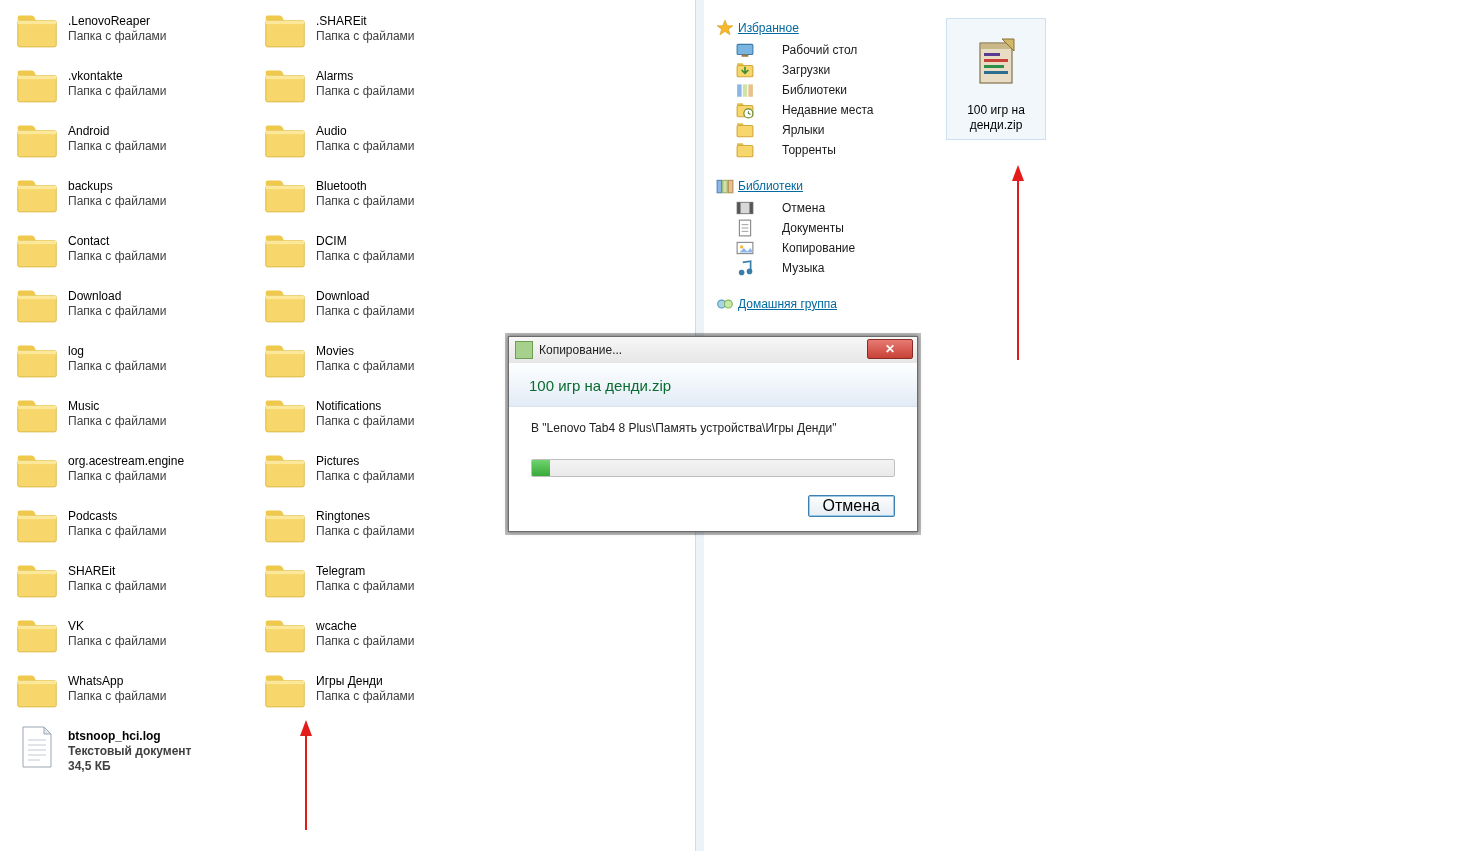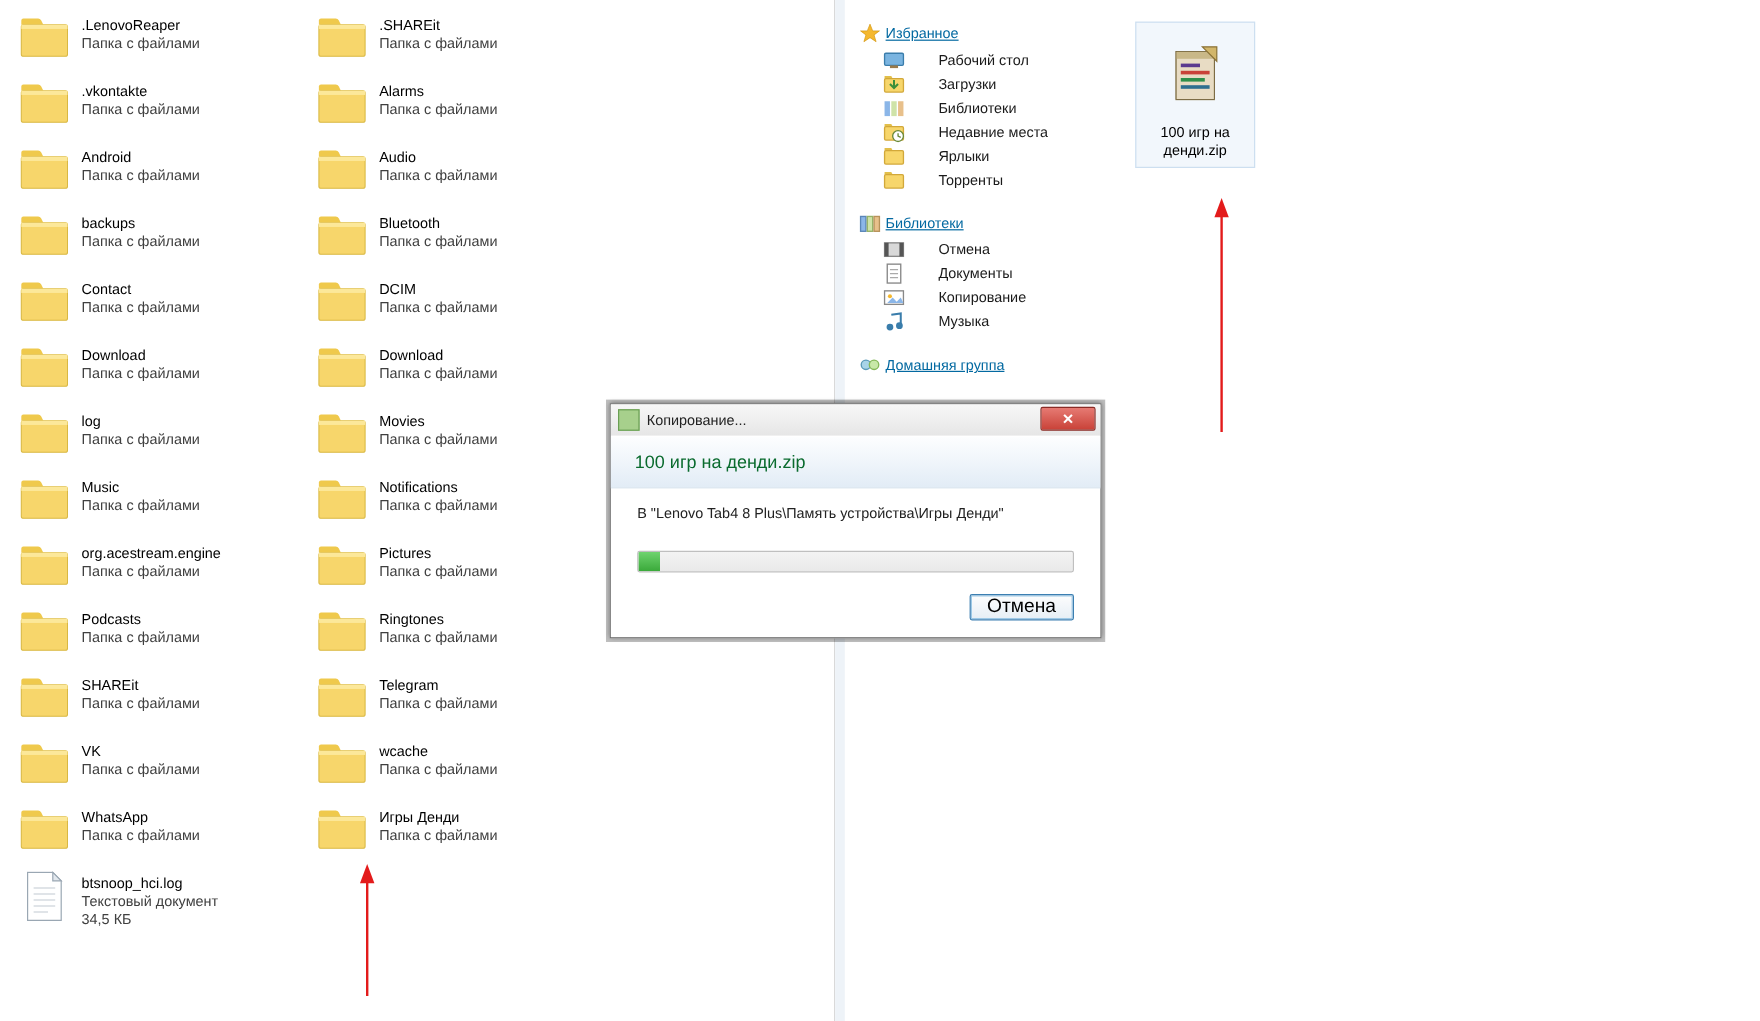--- a/index.html
+++ b/index.html
@@ -379,21 +379,21 @@
               <path class="tab" d="M2 6 L2 2 Q2 0 4 0 L18 0 Q20 0 21 2 L23 6 Z" fill="#efc94c"></path>
               <rect x="2" y="6" width="44" height="30" rx="2" fill="#f7d66b" stroke="#d9b842"></rect>
               <rect x="2" y="6" width="44" height="4" fill="#fce89a"></rect>
             </svg>
           </div>
           <div class="fi-text">
             <div class="fi-name">Игры Денди</div>
             <div class="fi-sub">Папка с файлами</div>
           </div>
         </div>
-        <div class="folder-item" style="height: 62px;">
+        <div class="folder-item" style="height: 62px; font-weight: bold;">
           <div class="folder-icon file-icon">
             <svg viewBox="0 0 34 42">
               <path d="M3 1 L24 1 L31 8 L31 41 L3 41 Z" fill="#fff" stroke="#9aa7b3"></path>
               <path d="M24 1 L24 8 L31 8 Z" fill="#e2e8ee" stroke="#9aa7b3"></path>
               <line x1="8" y1="14" x2="26" y2="14" stroke="#c2cad2"></line>
               <line x1="8" y1="19" x2="26" y2="19" stroke="#c2cad2"></line>
               <line x1="8" y1="24" x2="26" y2="24" stroke="#c2cad2"></line>
               <line x1="8" y1="29" x2="26" y2="29" stroke="#c2cad2"></line>
               <line x1="8" y1="34" x2="20" y2="34" stroke="#c2cad2"></line>
             </svg>

